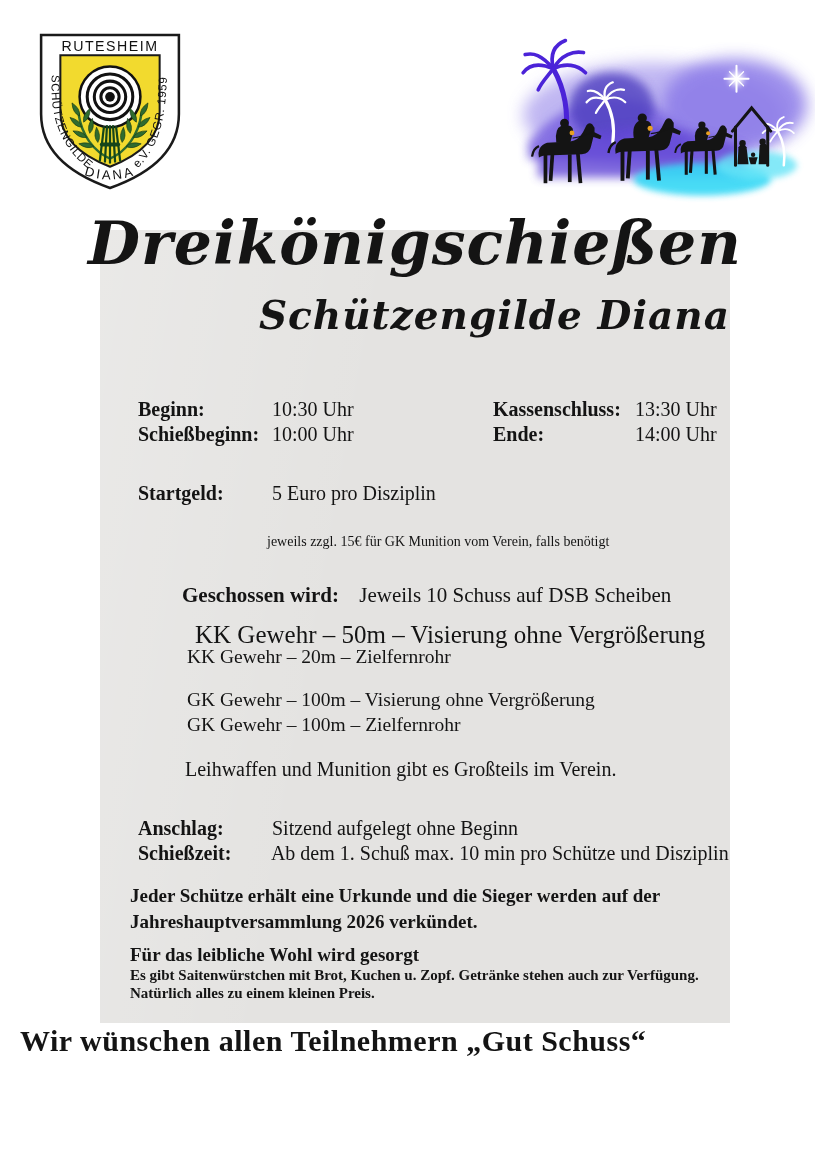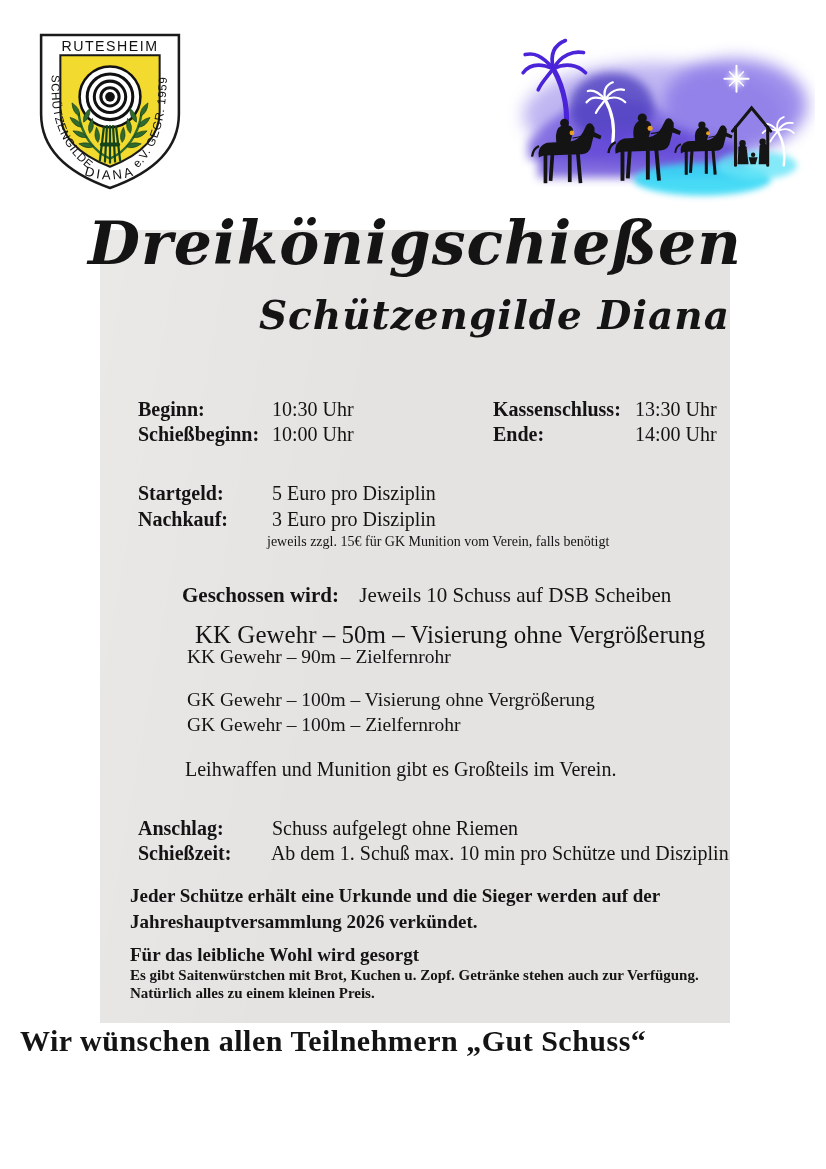--- a/index.html
+++ b/index.html
@@ -209,42 +209,38 @@
       <span class="v1">10:00 Uhr</span>
       <span class="l2">Ende:</span>
       <span>14:00 Uhr</span>
     </div>
 
     <div class="row r-start">
       <span class="lbl">Startgeld:</span>
       <span>5 Euro pro Disziplin</span>
     </div>
 
-    <div class="row r-nach">
-      <span class="lbl">Nachkauf:</span>
-      <span>3 Euro pro Disziplin</span>
-    </div>
 
     <div class="row r-note">jeweils zzgl. 15€ für GK Munition vom Verein, falls benötigt</div>
 
     <div class="row r-gesch">
       <span class="lbl-wide">Geschossen wird:</span>
       <span>Jeweils 10 Schuss auf DSB Scheiben</span>
     </div>
 
     <div class="row r-d1">KK Gewehr – 50m – Visierung ohne Vergrößerung</div>
-    <div class="row r-d2">KK Gewehr – 90m – Zielfernrohr</div>
+    <div class="row r-d2">KK Gewehr – 20m – Zielfernrohr</div>
     <div class="row r-d3">GK Gewehr – 100m – Visierung ohne Vergrößerung</div>
     <div class="row r-d4">GK Gewehr – 100m – Zielfernrohr</div>
 
     <div class="row r-leih">Leihwaffen und Munition gibt es Großteils im Verein.</div>
 
     <div class="row r-anschlag">
       <span class="lbl">Anschlag:</span>
-      <span>Schuss aufgelegt ohne Riemen</span>
+      <span>Sitzend aufgelegt ohne Beginn</span>
     </div>
 
     <div class="row r-zeit">
       <span class="lbl">Schießzeit:</span>
       <span>Ab dem 1. Schuß max. 10 min pro Schütze und Disziplin</span>
     </div>
 
     <div class="center award">Jeder Schütze erhält eine Urkunde und die Sieger werden auf der Jahreshauptversammlung 2026 verkündet.</div>
 
     <div class="center cat-h">Für das leibliche Wohl wird gesorgt</div>

